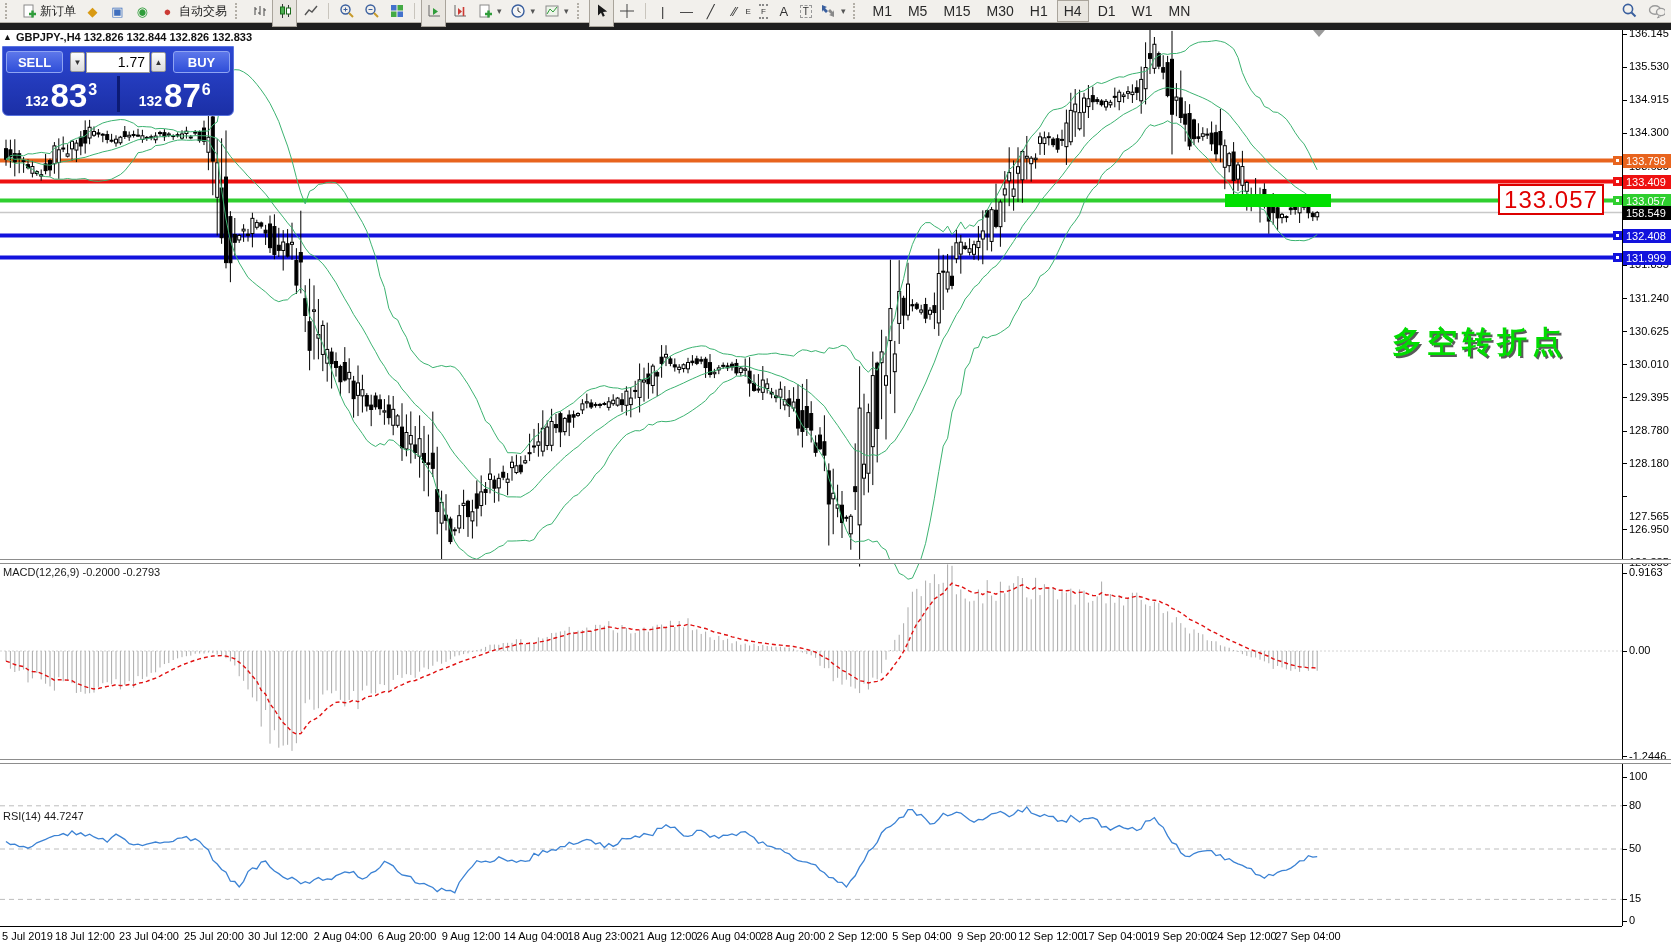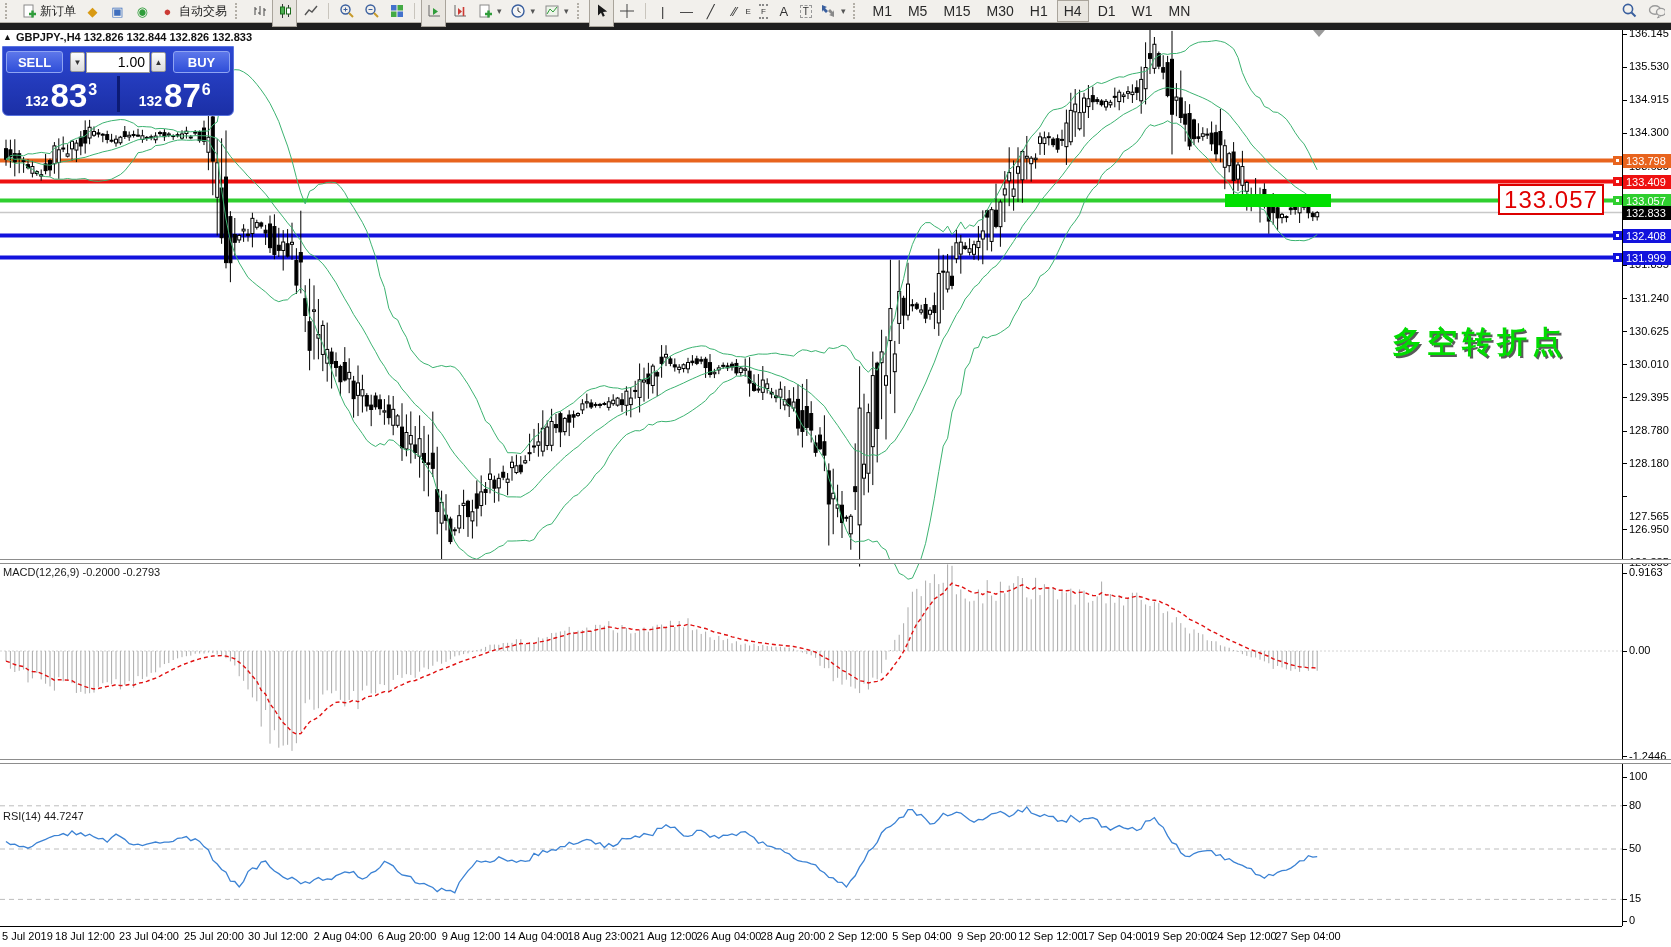--- a/index.html
+++ b/index.html
@@ -1219,21 +1219,21 @@
     <div class="lvlmark" style="top: 156.061px; border-color: rgb(232, 100, 30);"></div>
     <div class="pbox" style="top: 153.561px; background: rgb(232, 100, 30);">133.798</div>
     <div class="lvlmark" style="top: 177.038px; border-color: rgb(238, 17, 17);"></div>
     <div class="pbox" style="top: 174.538px; background: rgb(238, 17, 17);">133.409</div>
     <div class="lvlmark" style="top: 196.019px; border-color: rgb(47, 207, 47);"></div>
     <div class="pbox" style="top: 193.519px; background: rgb(47, 207, 47);">133.057</div>
     <div class="lvlmark" style="top: 231.016px; border-color: rgb(19, 19, 221);"></div>
     <div class="pbox" style="top: 228.516px; background: rgb(19, 19, 221);">132.408</div>
     <div class="lvlmark" style="top: 253.071px; border-color: rgb(19, 19, 221);"></div>
     <div class="pbox" style="top: 250.571px; background: rgb(19, 19, 221);">131.999</div>
-    <div class="pbox" style="top: 205.598px; background: rgb(0, 0, 0);">132.833</div>
+    <div class="pbox" style="top: 205.598px; background: rgb(0, 0, 0);">158.549</div>
     <div class="ptick" style="top: 572.523px;"></div>
     <div class="plabel" style="top: 566.023px;">0.9163</div>
     <div class="ptick" style="top: 650.5px;"></div>
     <div class="plabel" style="top: 644px;">0.00</div>
     <div class="ptick" style="top: 756.415px;"></div>
     <div class="plabel" style="top: 749.915px;">-1.2446</div>
     <div class="ptick" style="top: 776.5px;"></div>
     <div class="plabel" style="top: 770px;">100</div>
     <div class="ptick" style="top: 805.3px;"></div>
     <div class="plabel" style="top: 798.8px;">80</div>
@@ -1271,21 +1271,21 @@
 
 <div class="ohlc-row">
   <span class="collapse">▲</span>
   <span class="sym">GBPJPY-,H4  132.826 132.844 132.826 132.833</span>
 </div>
 <div class="trade-panel">
   <div class="tp-top">
     <button class="tp-btn">SELL</button>
     <div class="vol-group">
       <button class="vol-btn">▼</button>
-      <div class="vol-input">1.00</div>
+      <div class="vol-input">1.77</div>
       <button class="vol-btn">▲</button>
     </div>
     <button class="tp-btn">BUY</button>
   </div>
   <div class="tp-prices">
     <div class="tp-price">
       <span class="pp-small">132</span>
       <span class="pp-big">83</span>
       <span class="pp-sup">3</span>
     </div>

